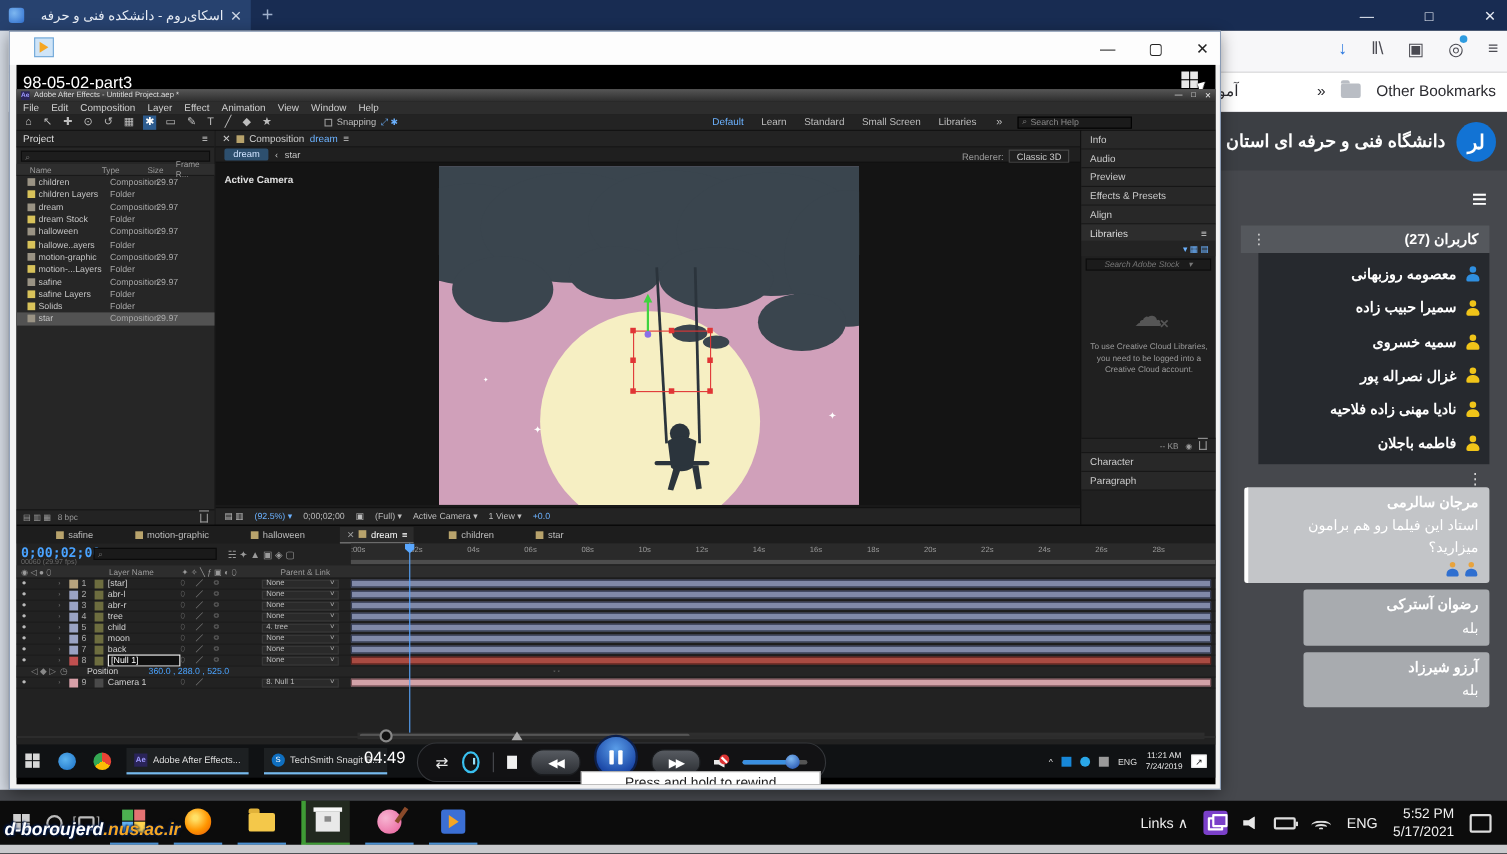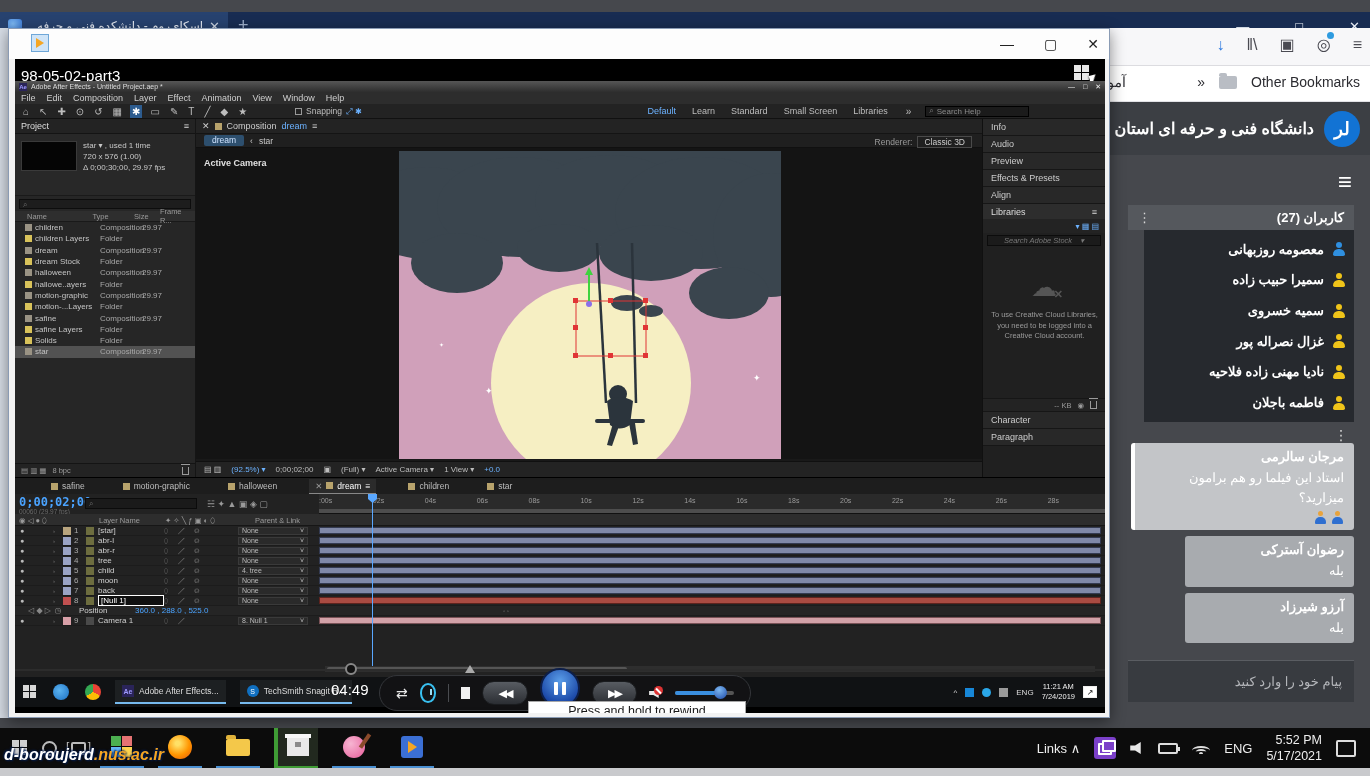--- a/index.html
+++ b/index.html
@@ -1,21 +1,21 @@
 <!DOCTYPE html>
 <html lang="en" style="--browser_titlebar: #182c52; --chat_bubble: #b4b7bb; --ae_accent: #59a7ff; --comp_bg_pink: #d0a0ba; --moon: #f6efc3; --tree: #3a454e; --timeline_bar: #8089a8; --null_bar: #a94b42; --camera_bar: #d2a2a8; --taskbar: #0c0c0c;"><head>
 <meta charset="utf-8">
 <style>
   * { margin:0; padding:0; box-sizing:border-box; }
   html,body { width:1370px; height:776px; overflow:hidden; }
   body { font-family:"Liberation Sans", sans-serif; background:#46484d; }
   .screen { position:relative; width:1370px; height:776px; background:#46484d; overflow:hidden; }
 
   
-  .tabbar { position:absolute; left:0; top:0; width:1370px; height:28px; background:var(--browser_titlebar);margin-top:12px; }
+  .tabbar { position:absolute; left:0; top:0; width:1370px; height:28px; background:var(--browser_titlebar); }
   .tab { position:absolute; left:0; top:0; width:228px; height:28px; background:#27426f; display:flex; align-items:center; gap:6px; padding:0 8px; }
   .tab .fav { width:14px; height:14px; border-radius:3px; background:radial-gradient(circle at 35% 35%, #7db7f0, #2f6fd0); }
   .tab-title { color:#e8edf5; font-size:12px; direction:rtl; white-space:nowrap; overflow:hidden; flex:1; }
   .tab-close { color:#cdd6e4; font-size:13px; cursor:default; }
   .newtab { position:absolute; left:238px; top:3px; color:#9fb0cc; font-size:18px; }
   .winbtns { position:absolute; right:10px; top:0; height:28px; display:flex; gap:46px; align-items:center; color:#e8edf5; font-size:13px; }
   .navbar { position:absolute; left:0; top:28px; width:1370px; height:38px; background:#f7f7f9; border-bottom:1px solid #dcdce0; }
   .nav-icons { position:absolute; right:8px; top:7px; display:flex; gap:22px; align-items:center; color:#4a4a52; font-size:16px; }
   .dl-arrow { color:#2e7ae0; font-weight:bold; }
   .acct { position:relative; }
@@ -350,23 +350,20 @@
 
         </div>
 
         <div class="msg mid">
           <div class="mname">آرزو شیرزاد</div>
           <div class="mtext">بله</div>
 
         </div>
       </div>
 
-    <div class="chat-input">
-      <span class="ph">پیام خود را وارد کنید</span>
-    </div>
   </div>
 
   <div class="left-strip"></div>
 
   <div class="pwin">
     <div class="ptitle">
       <span class="papp-icon">
           <span class="tri"></span>
         </span>
       <div class="pctrl">
@@ -444,28 +441,20 @@
           <span class="helpbox">
             <span>⌕</span>
             <span>Search Help</span>
           </span>
         </div>
 
         <div class="proj">
           <div class="p-head">
             <span>Project</span>
             <span>≡</span>
-          </div>
-          <div class="p-info">
-            <span class="p-thumb"></span>
-            <div class="p-lines">
-              <div>star ▾ , used 1 time</div>
-              <div>720 x 576 (1.00)</div>
-              <div>Δ 0;00;30;00, 29.97 fps</div>
-            </div>
           </div>
           <div class="p-search">
               <span class="box">⌕</span>
             </div>
           <div class="p-cols">
             <span>Name</span>
             <span>Type</span>
             <span>Size</span>
             <span>Frame R...</span>
           </div>

